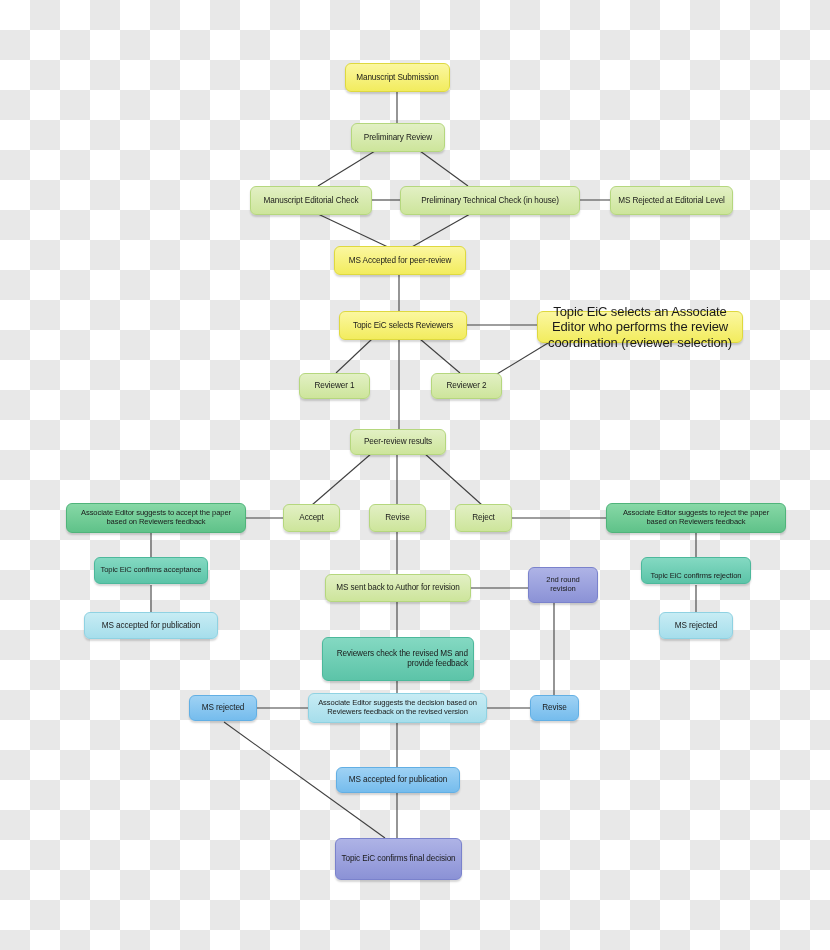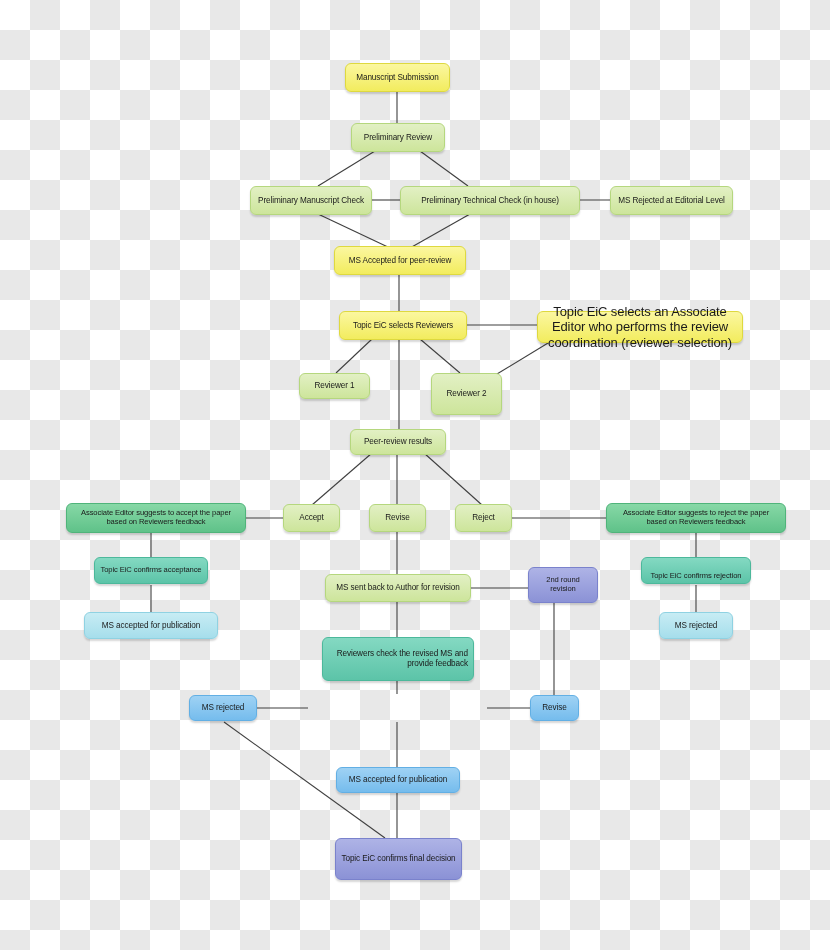--- a/index.html
+++ b/index.html
@@ -135,21 +135,21 @@
 
   <div class="node c-yellow fs-8" style="left:345px; top:63px; width:105px; height:29px;">
     <span>Manuscript Submission</span>
   </div>
 
   <div class="node c-lgreen fs-8" style="left:351px; top:123px; width:94px; height:29px;">
     <span>Preliminary Review</span>
   </div>
 
   <div class="node c-lgreen fs-8" style="left:250px; top:186px; width:122px; height:29px;">
-    <span>Preliminary Manuscript Check</span>
+    <span>Manuscript Editorial Check</span>
   </div>
 
   <div class="node c-lgreen fs-8" style="left:400px; top:186px; width:180px; height:29px;">
     <span>Preliminary Technical Check (in house)</span>
   </div>
 
   <div class="node c-lgreen fs-8" style="left:610px; top:186px; width:123px; height:29px;">
     <span>MS Rejected at Editorial Level</span>
   </div>
 
@@ -162,21 +162,21 @@
   </div>
 
   <div class="node c-yellow fs-7" style="left:537px; top:311px; width:206px; height:32px;">
     <span>Topic EiC selects an Associate Editor who performs the review coordination (reviewer selection)</span>
   </div>
 
   <div class="node c-lgreen fs-8" style="left:299px; top:373px; width:71px; height:26px;">
     <span>Reviewer 1</span>
   </div>
 
-  <div class="node c-lgreen fs-8" style="left:431px; top:373px; width:71px; height:42px;">
+  <div class="node c-lgreen fs-8" style="left:431px; top:373px; width:71px; height:26px;">
     <span>Reviewer 2</span>
   </div>
 
   <div class="node c-lgreen fs-8" style="left:350px; top:429px; width:96px; height:26px;">
     <span>Peer-review results</span>
   </div>
 
   <div class="node c-mgreen fs-75" style="left:66px; top:503px; width:180px; height:30px;">
     <span>Associate Editor suggests to accept the paper based on Reviewers feedback</span>
   </div>
@@ -218,20 +218,23 @@
   </div>
 
   <div class="node c-purple fs-75" style="left:528px; top:567px; width:70px; height:36px;align-items:center;">
     <span>2nd round revision</span>
   </div>
 
   <div class="node c-teal fs-8" style="left:322px; top:637px; width:152px; height:44px;text-align:right;">
     <span>Reviewers check the revised MS and provide feedback</span>
   </div>
 
+  <div class="node c-cyan fs-75" style="left:308px; top:693px; width:179px; height:30px;">
+    <span>Associate Editor suggests the decision based on Reviewers feedback on the revised version</span>
+  </div>
 
   <div class="node c-blue fs-8" style="left:189px; top:695px; width:68px; height:26px;">
     <span>MS rejected</span>
   </div>
 
   <div class="node c-blue fs-8" style="left:530px; top:695px; width:49px; height:26px;">
     <span>Revise</span>
   </div>
 
   <div class="node c-blue fs-8" style="left:336px; top:767px; width:124px; height:26px;">

